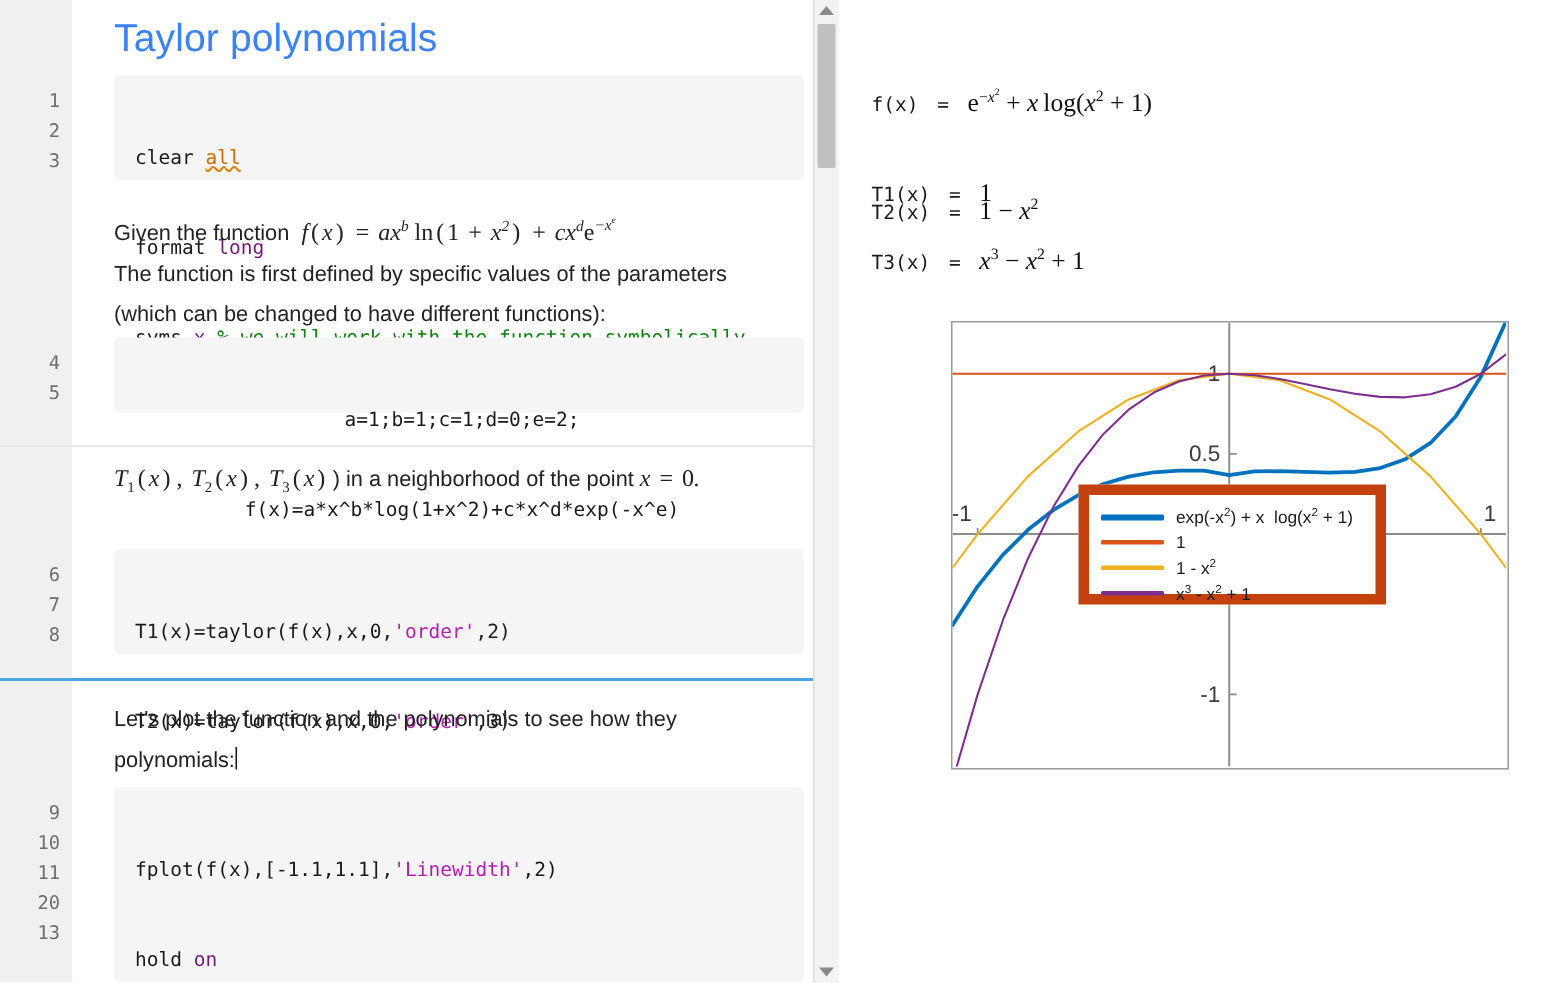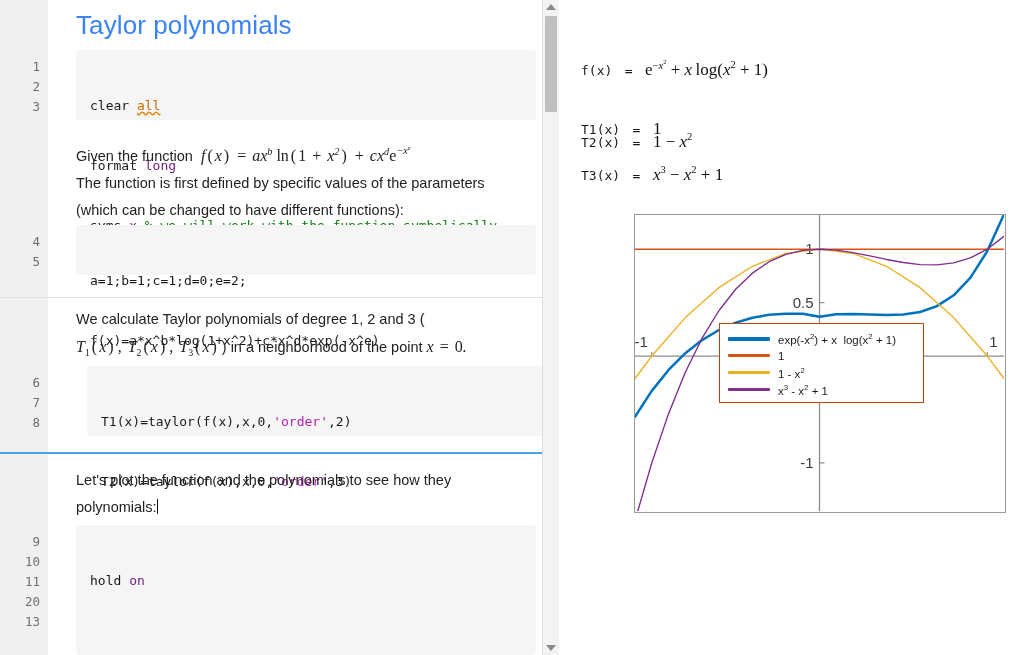--- a/index.html
+++ b/index.html
@@ -76,21 +76,21 @@
   .outeq i{font-style:italic;}
   .outeq sup{font-size:.62em;}
 
   #figure{position:absolute;left:634px;top:214px;width:372px;height:299px;
           border:1.5px solid #9a9a9a;box-sizing:border-box;background:#fff;}
   #figure svg{display:block;}
   .ticklabel{font-family:"Liberation Sans",sans-serif;font-size:15px;fill:#3c3c3c;}
 
   #legend{
     position:absolute;left:719px;top:323px;width:205px;height:80px;
-    background:#ffffff;border:1px solid #c2410c;box-sizing:border-box;
+    background:#ffffff;border:7px solid #c2410c;box-sizing:border-box;
     padding:6px 8px;
   }
   .leg-row{display:flex;align-items:center;height:17px;}
   .leg-swatch{width:42px;height:3px;margin-right:8px;flex:0 0 42px;border-radius:1px;}
   .leg-swatch.thick{height:4px;}
   .leg-text{font-family:"Liberation Sans",sans-serif;font-size:11.5px;color:#1a1a1a;white-space:nowrap;}
   .leg-text sup{font-size:.68em;}
 </style>
 </head>
 <body>
@@ -120,53 +120,53 @@
       <span>Given the function</span>
       <span class="m">&nbsp;f<span class="op">(</span>x<span class="op">)</span> <span class="op">=</span> ax<sup>b</sup> <span class="mr">ln</span><span class="op">(</span><span class="mr">1</span> <span class="op">+</span> x<sup>2</sup><span class="op">)</span> <span class="op">+</span> cx<sup>d</sup><span class="mr">e</span><sup>−x<sup>e</sup></sup></span>
     </div>
     <div class="textblock" style="left:76px;top:170px;width:460px;">
       <div>The function is first defined by specific values of the parameters</div>
       <div>(which can be changed to have different functions):</div>
     </div>
 
     <div class="lineno" style="top:232px;">4</div>
     <div class="lineno" style="top:252px;">5</div>
-    <div class="codeblock" style="left:76px;top:225px;width:460px;height:50px;">
+    <div class="codeblock" style="left:76px;top:225px;width:460px;height:50px;text-align:center;">
       <div>a=1;b=1;c=1;d=0;e=2;</div>
       <div>f(x)=a*x^b*log(1+x^2)+c*x^d*exp(-x^e)</div>
     </div>
 
     <div class="textblock" style="left:76px;top:306px;width:460px;">
-      <div>We calculate Taylor polynomials of degree 1, 2 and 3  (</div>
       <div>
         <span class="m">T<sub>1</sub><span class="op">(</span>x<span class="op">)</span><span class="op">,</span> T<sub>2</sub><span class="op">(</span>x<span class="op">)</span><span class="op">,</span> T<sub>3</sub><span class="op">(</span>x<span class="op">)</span></span><span> ) in a neighborhood of the point&nbsp;</span><span class="m">x <span class="op">=</span> <span class="mr">0</span>.</span>
       </div>
     </div>
 
     <div class="lineno" style="top:373px;">6</div>
     <div class="lineno" style="top:393px;">7</div>
     <div class="lineno" style="top:413px;">8</div>
-    <div class="codeblock" style="left:87px;top:366px;width:460px;height:70px;">
+    <div class="codeblock" style="left:76px;top:366px;width:460px;height:70px;">
       <div><span>T1(x)=taylor(f(x),x,0,</span><span class="kw-str">'order'</span><span>,2)</span></div>
       <div><span>T2(x)=taylor(f(x),x,0,</span><span class="kw-str">'order'</span><span>,3)</span></div>
       <div><span>T3(x)=taylor(f(x),x,0,</span><span class="kw-str">'order'</span><span>,4)</span></div>
     </div>
 
     <div class="textblock" style="left:76px;top:467px;width:460px;">
       <div>Let's plot the function and the polynomials to see how they</div>
       <div><span>polynomials:</span><span class="caret"></span></div>
     </div>
 
     <div class="lineno" style="top:532px;">9</div>
     <div class="lineno" style="top:552px;">10</div>
     <div class="lineno" style="top:572px;">11</div>
     <div class="lineno" style="top:592px;">20</div>
     <div class="lineno" style="top:612px;">13</div>
     <div class="lineno" style="top:632px;margin-top:32px;">14</div>
     <div class="codeblock" style="left:76px;top:525px;width:460px;height:130px;">
+      <div><span>fplot(f(x),[-1.1,1.1],</span><span class="kw-str">'Linewidth'</span><span>,2)</span></div>
       <div><span>hold </span><span class="kw-mag">on</span></div>
       
       
       
       
     </div>
   </div>
 
   <div id="scrollbar">
     <div class="sb-arrow sb-up" style="top:0;">

